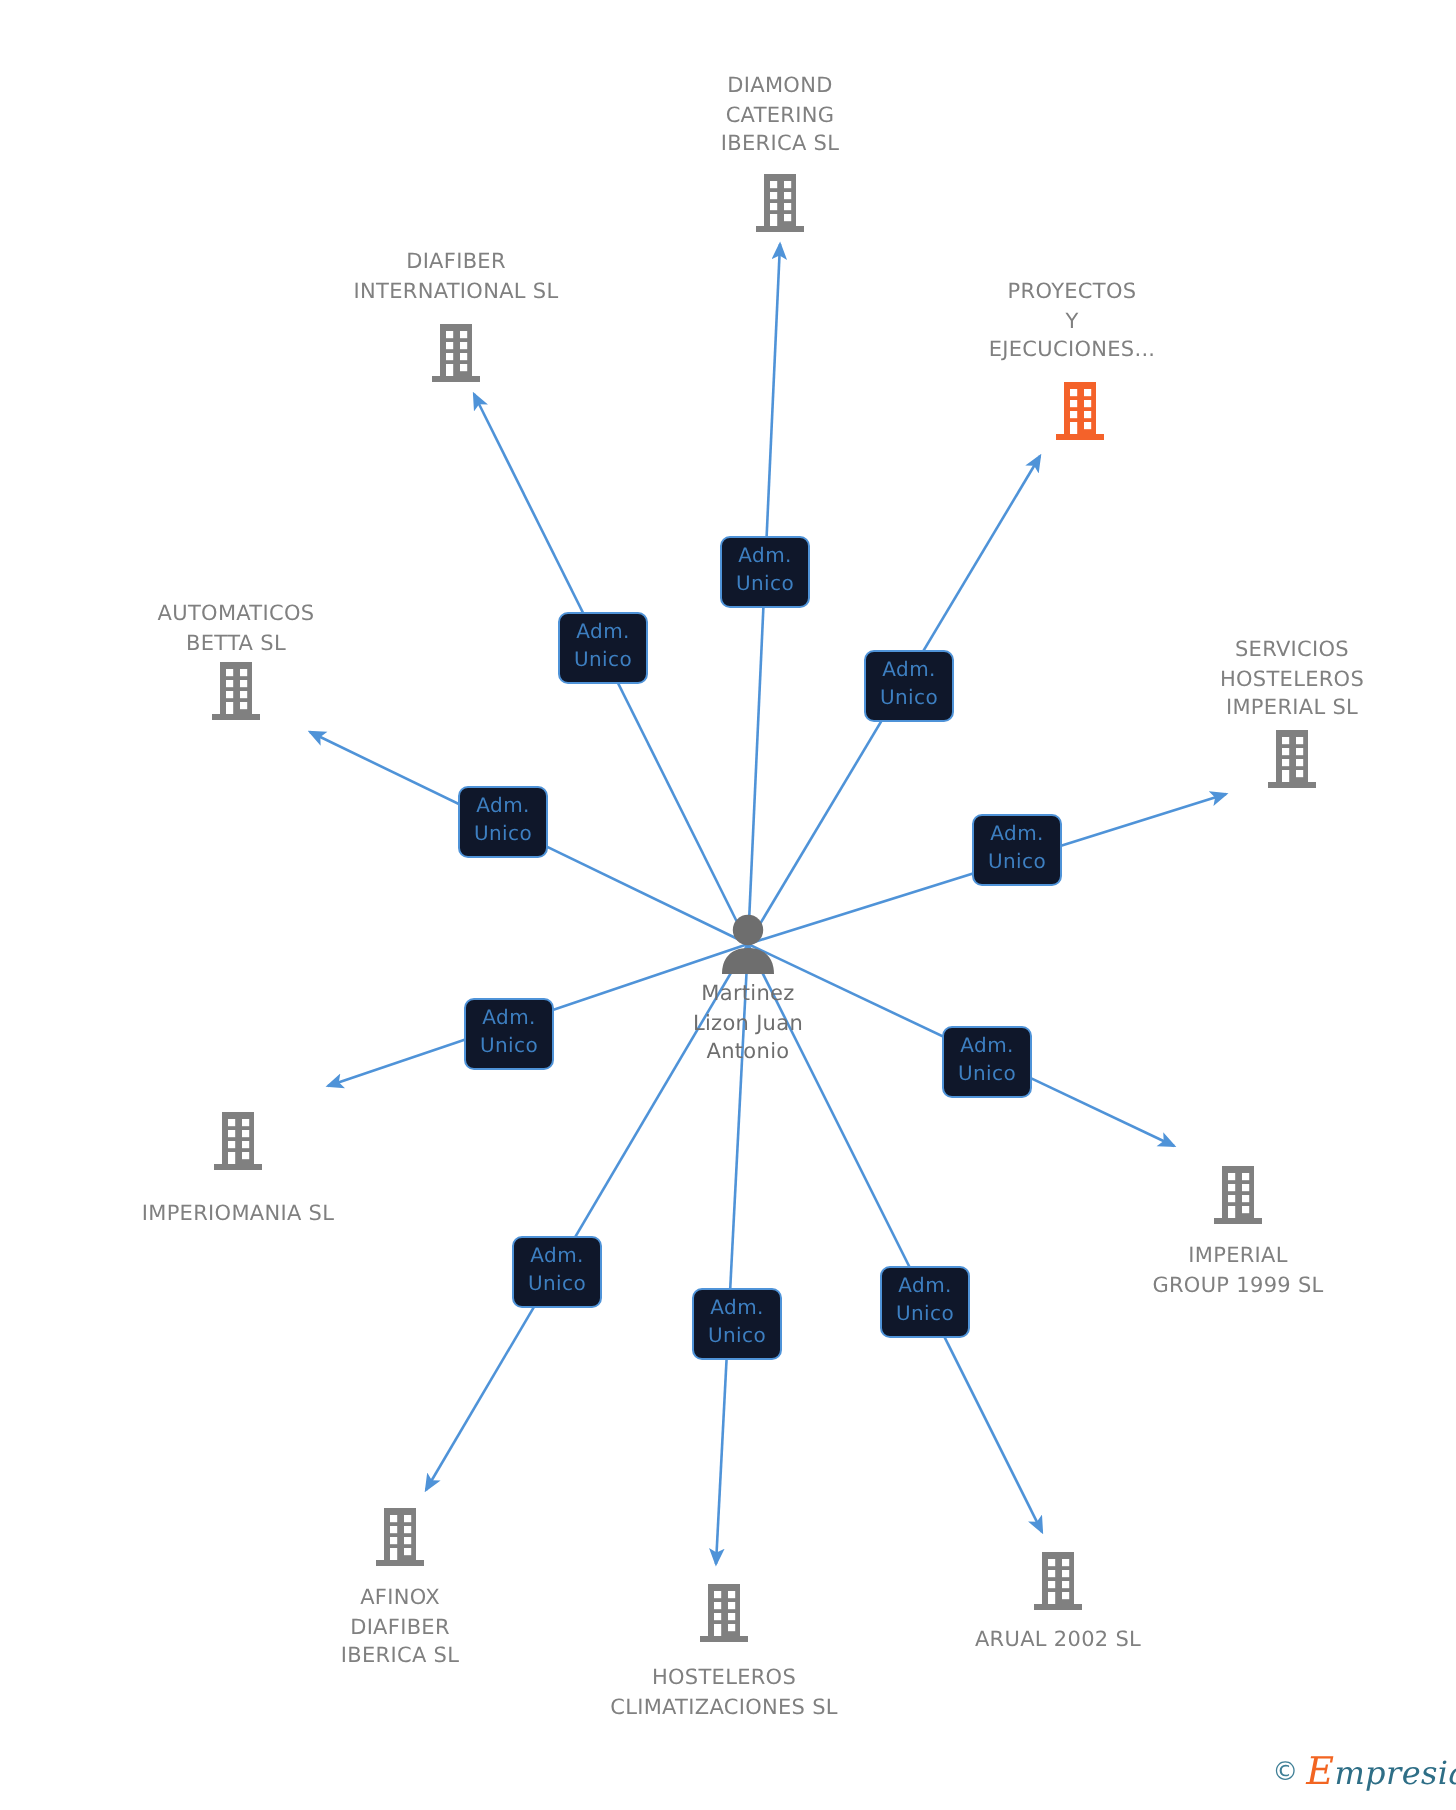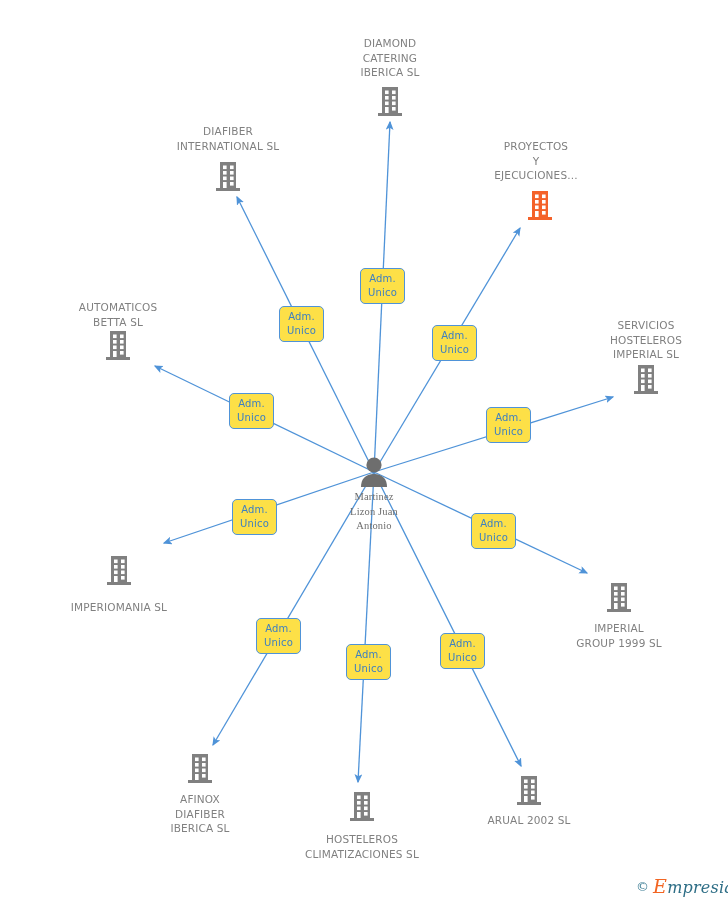--- a/index.html
+++ b/index.html
@@ -41,21 +41,21 @@
   }
   .node-caption.person {
     color: #6e6e6e;
   }
   .node-icon {
     display: block;
     margin: 0 auto;
   }
   .edge-label {
     position: absolute;
-    background: #fde047;
+    background: #0f172a;
     border: 1.4px solid #4f93d8;
     border-radius: 5px;
     color: #3d7fc1;
     font-size: 10px;
     line-height: 13.5px;
     padding: 3px 7px 4px 7px;
     text-align: center;
     white-space: pre-line;
     box-sizing: border-box;
     letter-spacing: 0.2px;
@@ -262,21 +262,21 @@
       </div>
       <div class="node node-caption" style="left: 410px; top: 139px; width: 220px;">PROYECTOS
 Y
 EJECUCIONES...</div>
       <div class="node" style="left: 341px; top: 456px; width: 34px;">
         <svg width="34" height="32" viewBox="0 0 34 32" class="node-icon">
           <circle cx="17" cy="9" r="7.6" fill="#6e6e6e"></circle>
           <path fill="#6e6e6e" d="M17,18 C26,18 30,23.5 30,31 L4,31 C4,23.5 8,18 17,18 Z"></path>
         </svg>
       </div>
-      <div class="node node-caption person" style="left: 258px; top: 490px; width: 200px; font-family: Liberation Serif, serif;">Martinez
+      <div class="node node-caption person" style="left: 258px; top: 490px; width: 200px;">Martinez
 Lizon Juan
 Antonio</div>
     </div>
   <div id="labels-layer">
       <div class="edge-label" style="left: 344px; top: 268px;">Adm.
 Unico</div>
       <div class="edge-label" style="left: 263px; top: 306px;">Adm.
 Unico</div>
       <div class="edge-label" style="left: 213px; top: 393px;">Adm.
 Unico</div>

